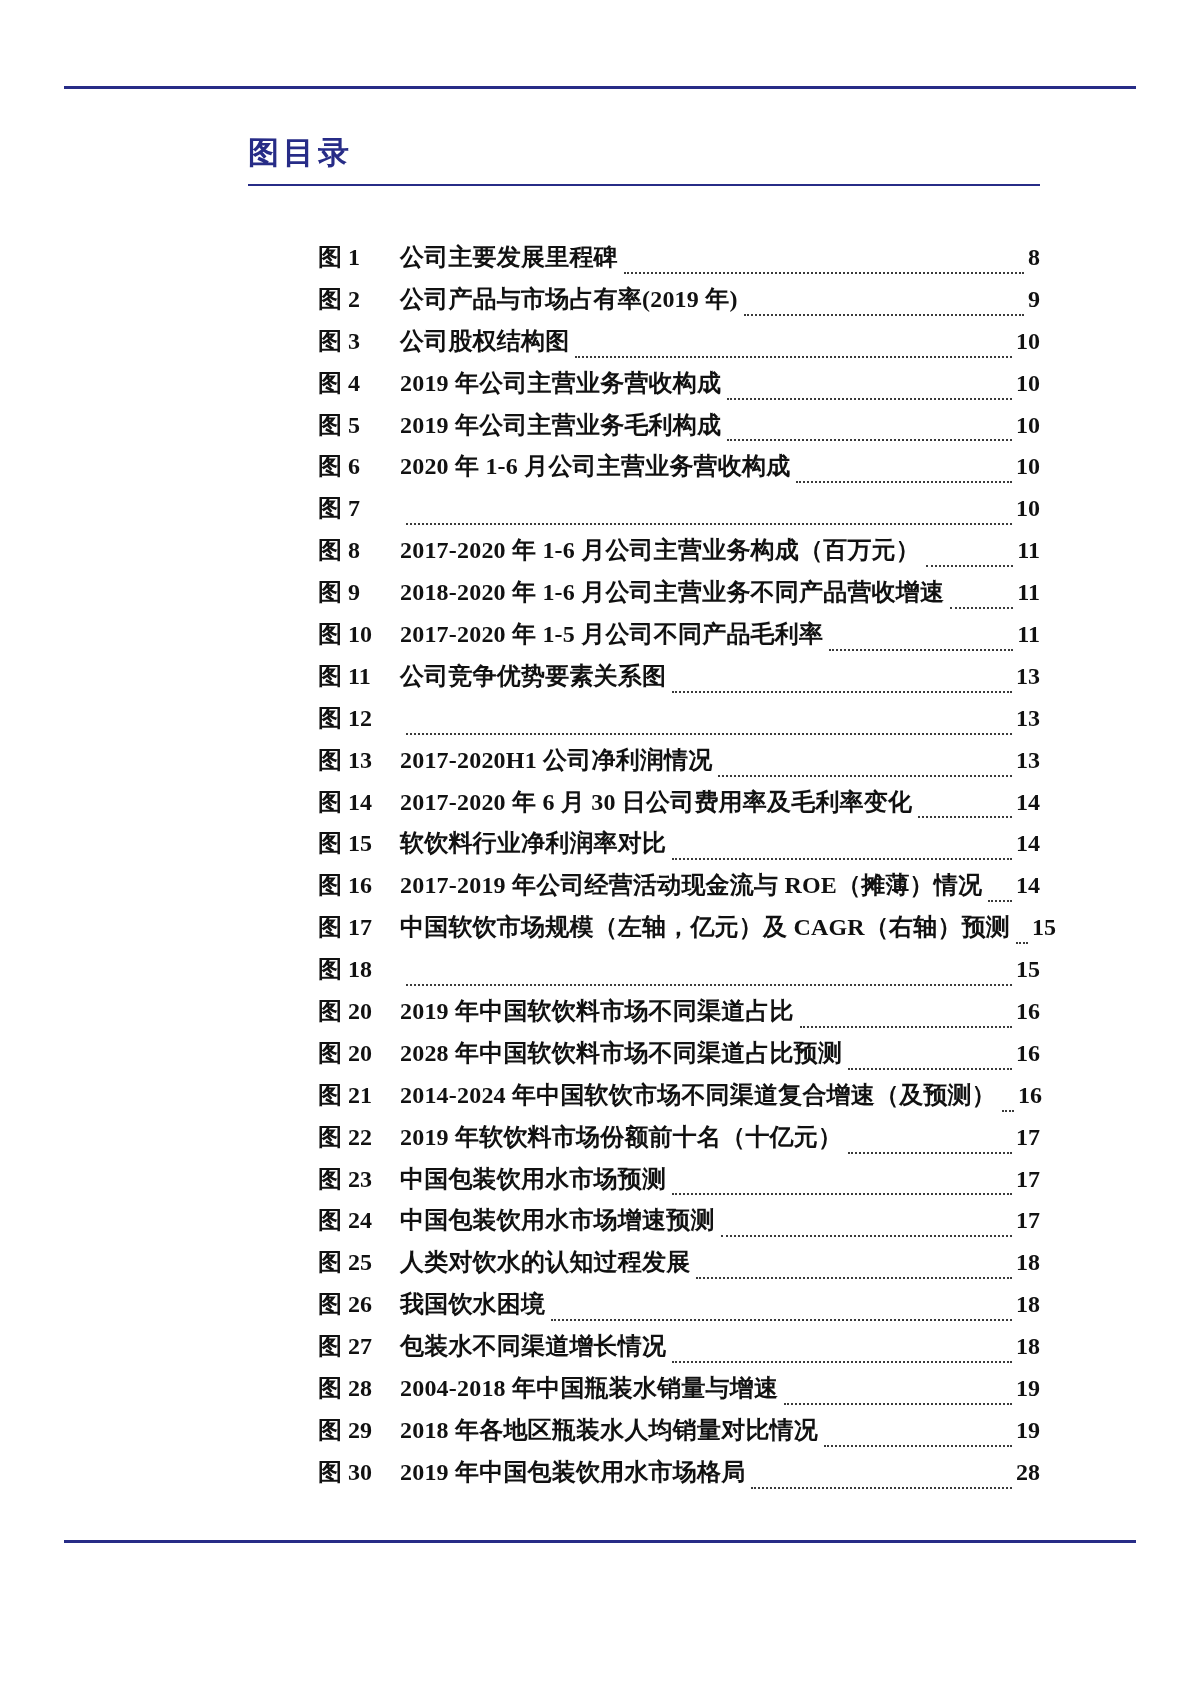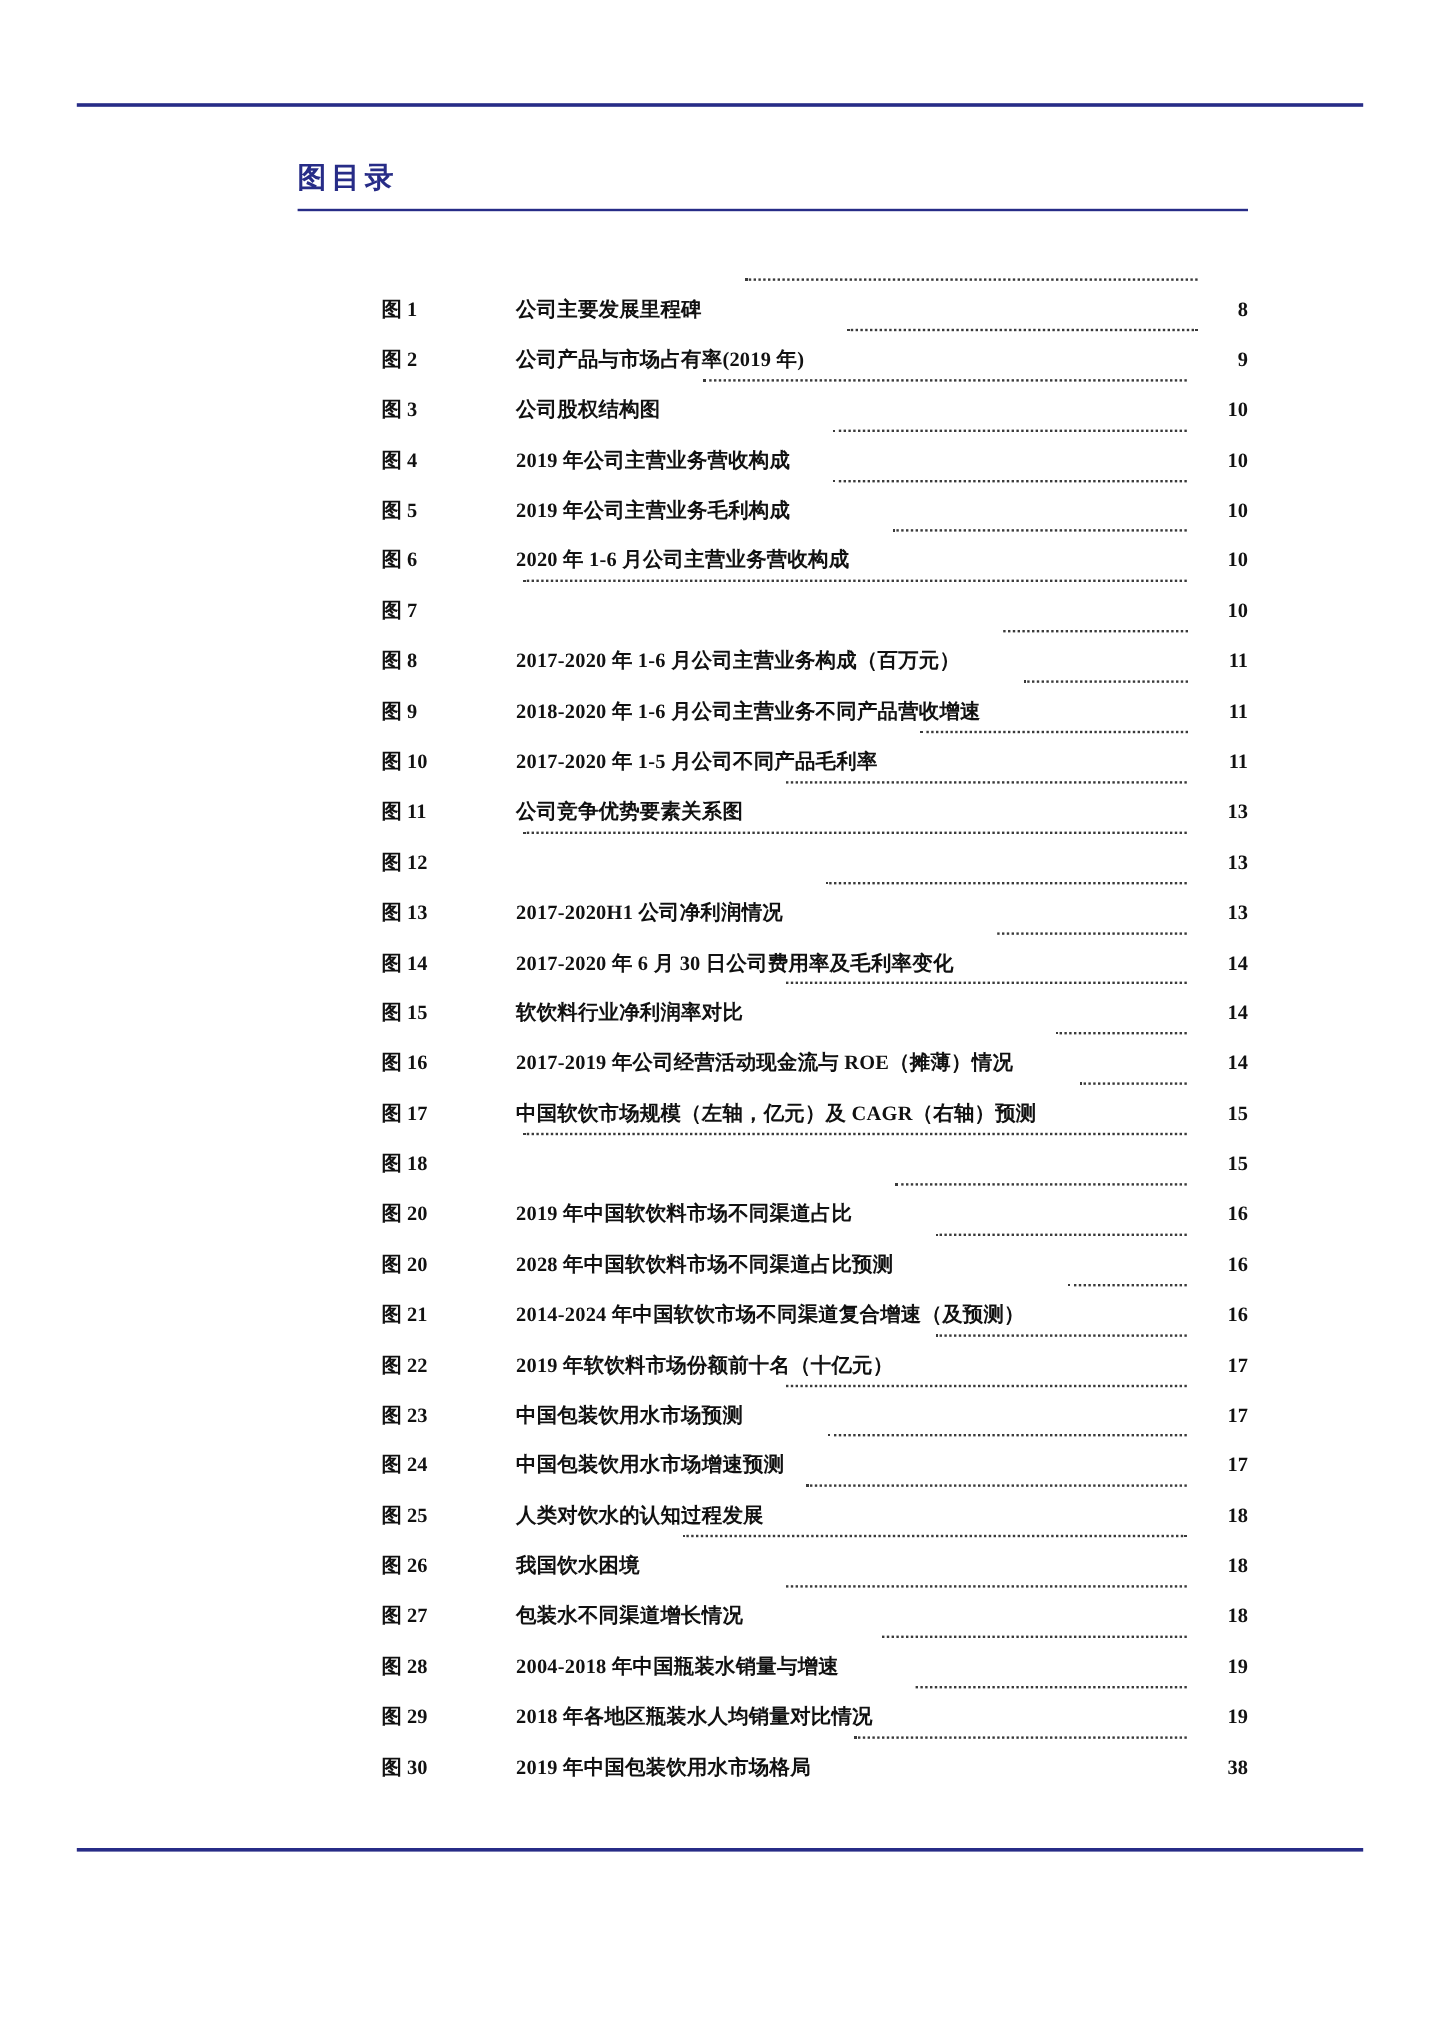--- a/index.html
+++ b/index.html
@@ -29,41 +29,40 @@
   .title-wrap {
     position: absolute;
     left: 248px;
     top: 132px;
     width: 792px;
     border-bottom: 2px solid var(--accent, #272c87);
     padding-bottom: 10px;
   }
   .title-wrap h1 {
     margin: 0;
-    font-size: 24px;
+    font-size: 31px;
     font-weight: 700;
     letter-spacing: 4px;
     color: var(--accent, #272c87);
     font-family: Liberation Mono, monospace;
   }
 
   .toc {
     position: absolute;
     left: 318px;
     top: 237px;
     width: 722px;
   }
   .toc-row {
     display: flex;
-    align-items: flex-start;
+    align-items: flex-end;
     height: 41.9px;
-    font-size: 17px;
+    font-size: 24px;
     line-height: 41.9px;
     white-space: nowrap;
-    gap: 30px;
   }
   .fig-label {
     flex: 0 0 82px;
     font-weight: 600;
   }
   .fig-title {
     flex: 0 0 auto;
     font-weight: 600;
     letter-spacing: 0.2px;
   }
@@ -287,18 +286,18 @@
     <span class="fig-label">图 29</span>
     <span class="fig-title">2018 年各地区瓶装水人均销量对比情况</span>
     <span class="dots"></span>
     <span class="pg">19</span>
   </div>
 
   <div class="toc-row">
     <span class="fig-label">图 30</span>
     <span class="fig-title">2019 年中国包装饮用水市场格局</span>
     <span class="dots"></span>
-    <span class="pg">38</span>
+    <span class="pg">28</span>
   </div>
 </div>
 
   <div class="rule bottom"></div>
 </div>
 
 </body></html>

